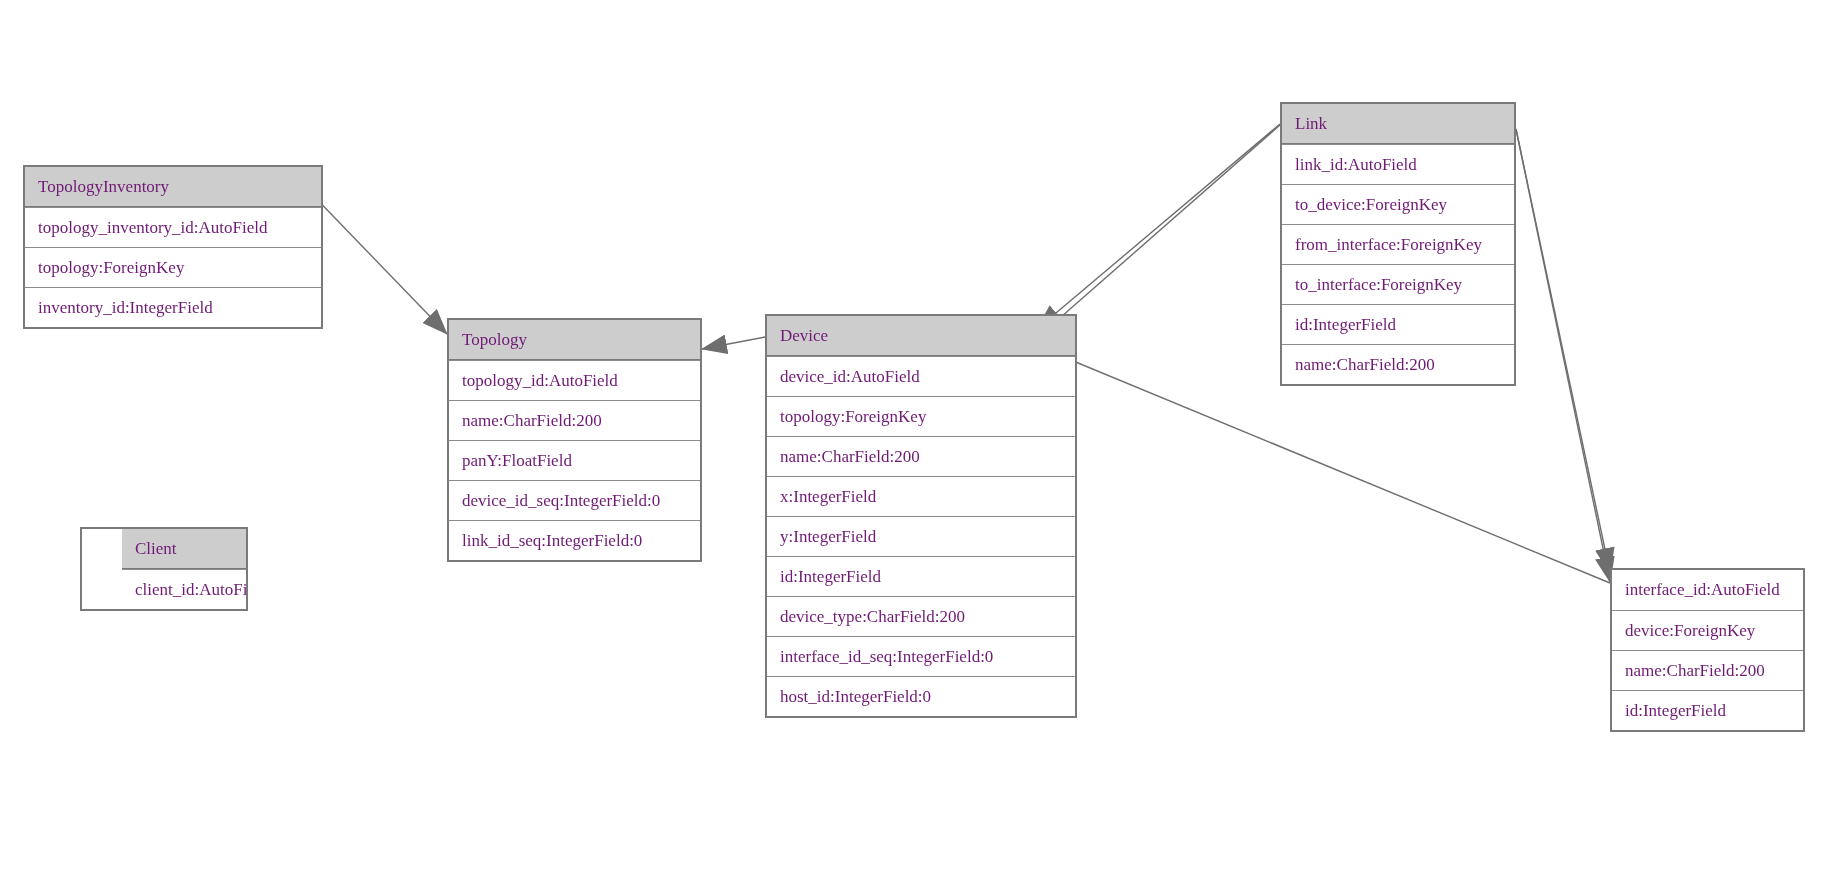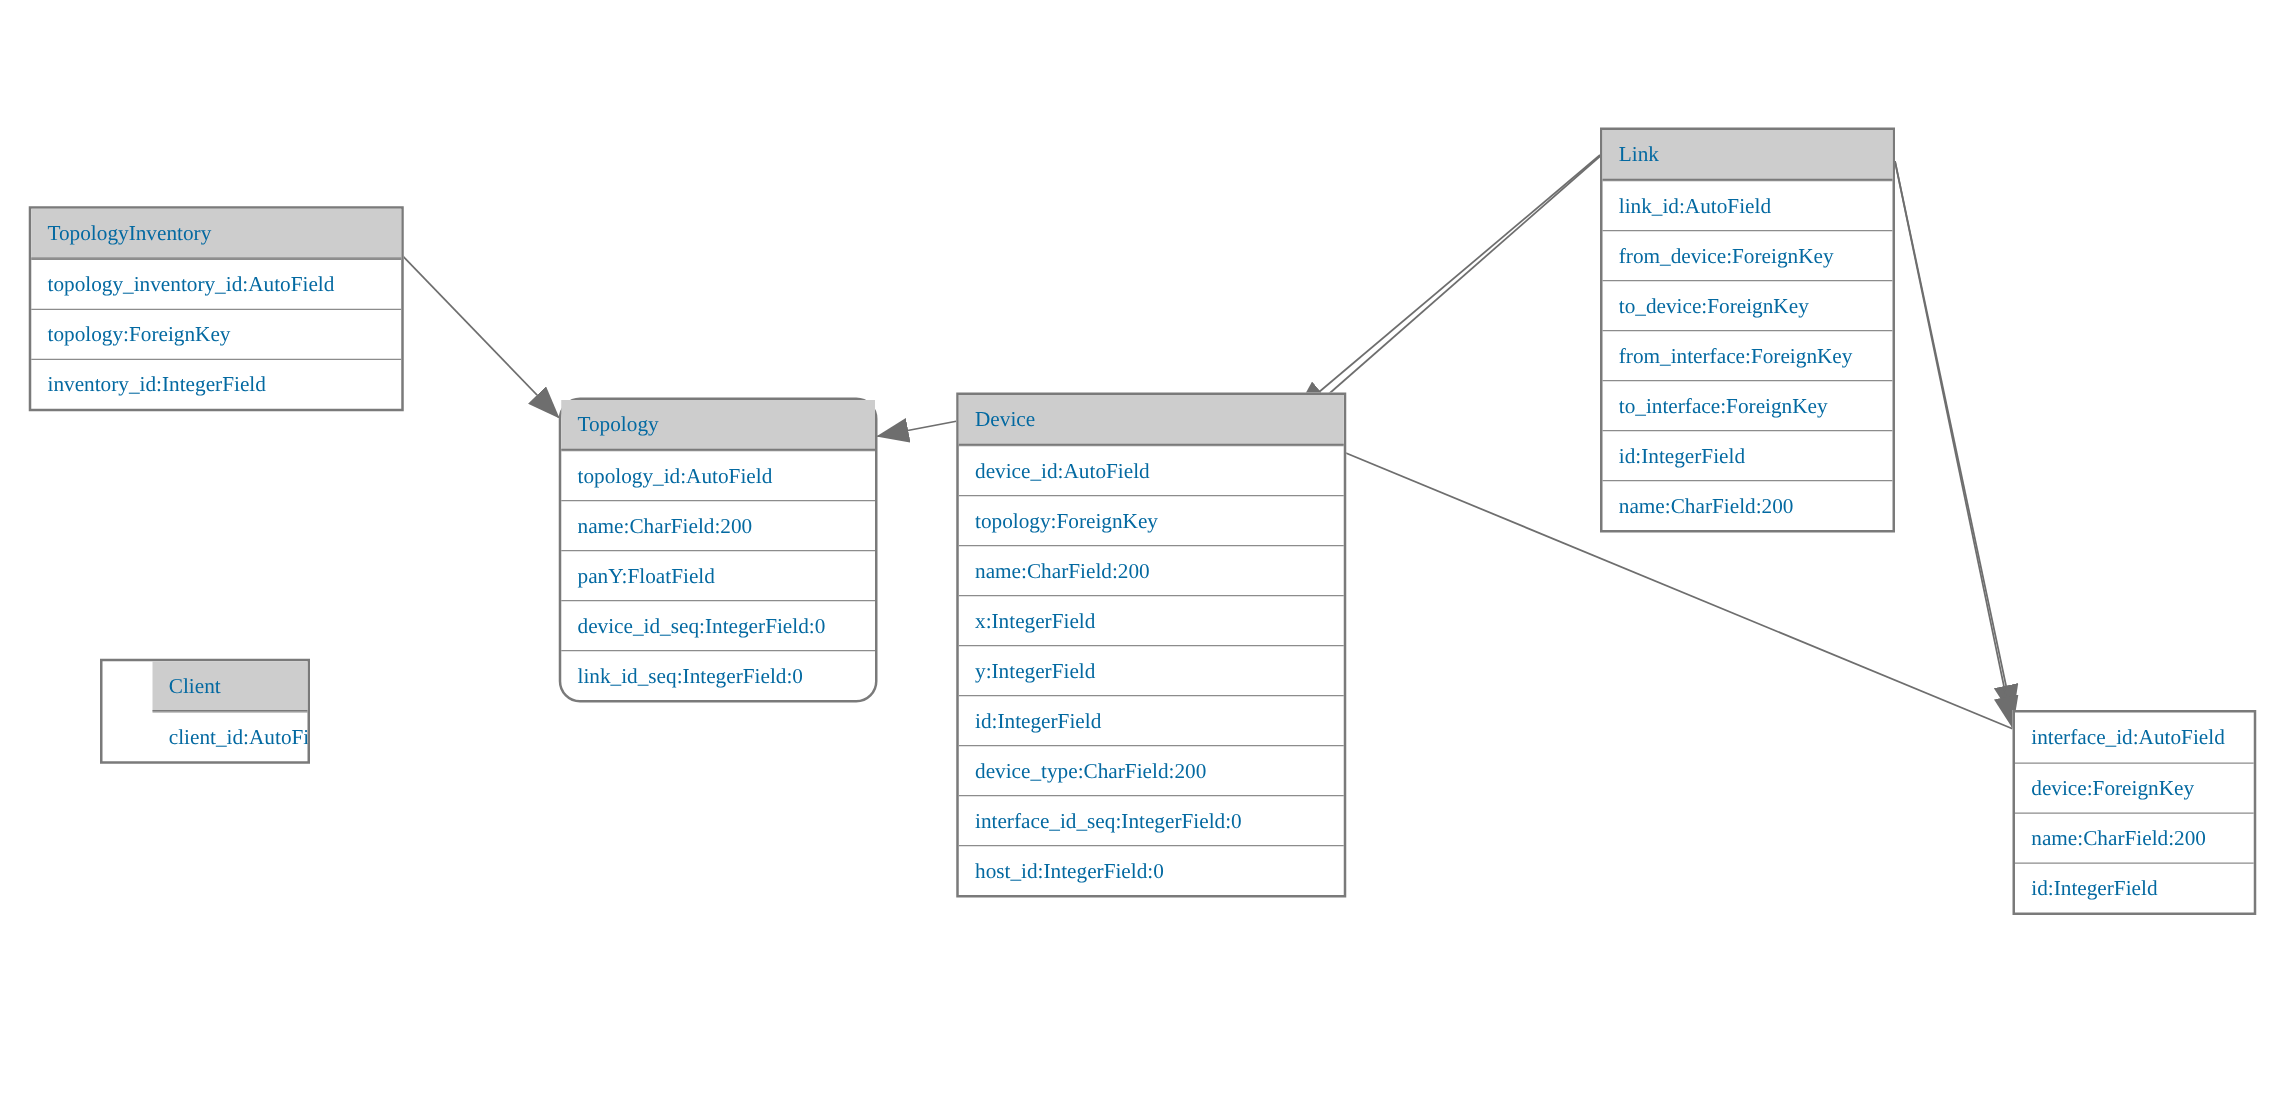--- a/index.html
+++ b/index.html
@@ -21,21 +21,21 @@
     top: 0;
     width: 1824px;
     height: 874px;
     pointer-events: none;
   }
   .entity {
     position: absolute;
     box-sizing: border-box;
     background: #ffffff;
     border: 2px solid #7a7a7a;
-    color: #0369a1;
+    color: #701a75;
     font-size: 17px;
   }
   .entity-header {
     box-sizing: border-box;
     height: 40px;
     display: flex;
     align-items: center;
     padding-left: 13px;
     background: #cdcdcd;
     border-bottom: 1px solid #7a7a7a;
@@ -76,21 +76,21 @@
         <line x1="1516" y1="129" x2="1610" y2="582" stroke="#6e6e6e" stroke-width="1.4" marker-end="url(#arrowhead)"></line>
       </g>
   </svg>
   <div id="entity-layer">
       <div class="entity" style="left: 23px; top: 165px; width: 300px;">
         <div class="entity-header">TopologyInventory</div>
         <div class="entity-row">topology_inventory_id:AutoField</div>
         <div class="entity-row">topology:ForeignKey</div>
         <div class="entity-row">inventory_id:IntegerField</div>
       </div>
-      <div class="entity" style="left: 447px; top: 318px; width: 255px; border-radius: 17px;">
+      <div class="entity" style="left: 447px; top: 318px; width: 255px;">
         <div class="entity-header">Topology</div>
         <div class="entity-row">topology_id:AutoField</div>
         <div class="entity-row">name:CharField:200</div>
         <div class="entity-row">panY:FloatField</div>
         <div class="entity-row">device_id_seq:IntegerField:0</div>
         <div class="entity-row">link_id_seq:IntegerField:0</div>
       </div>
       <div class="entity" style="left: 80px; top: 527px; width: 168px; padding-left: 40px;">
         <div class="entity-header">Client</div>
         <div class="entity-row">client_id:AutoField</div>
@@ -103,21 +103,20 @@
         <div class="entity-row">x:IntegerField</div>
         <div class="entity-row">y:IntegerField</div>
         <div class="entity-row">id:IntegerField</div>
         <div class="entity-row">device_type:CharField:200</div>
         <div class="entity-row">interface_id_seq:IntegerField:0</div>
         <div class="entity-row">host_id:IntegerField:0</div>
       </div>
       <div class="entity" style="left: 1280px; top: 102px; width: 236px;">
         <div class="entity-header">Link</div>
         <div class="entity-row">link_id:AutoField</div>
-        <div class="entity-row">from_device:ForeignKey</div>
         <div class="entity-row">to_device:ForeignKey</div>
         <div class="entity-row">from_interface:ForeignKey</div>
         <div class="entity-row">to_interface:ForeignKey</div>
         <div class="entity-row">id:IntegerField</div>
         <div class="entity-row">name:CharField:200</div>
       </div>
       <div class="entity" style="left: 1610px; top: 568px; width: 195px;">
         <div class="entity-row">interface_id:AutoField</div>
         <div class="entity-row">device:ForeignKey</div>
         <div class="entity-row">name:CharField:200</div>

